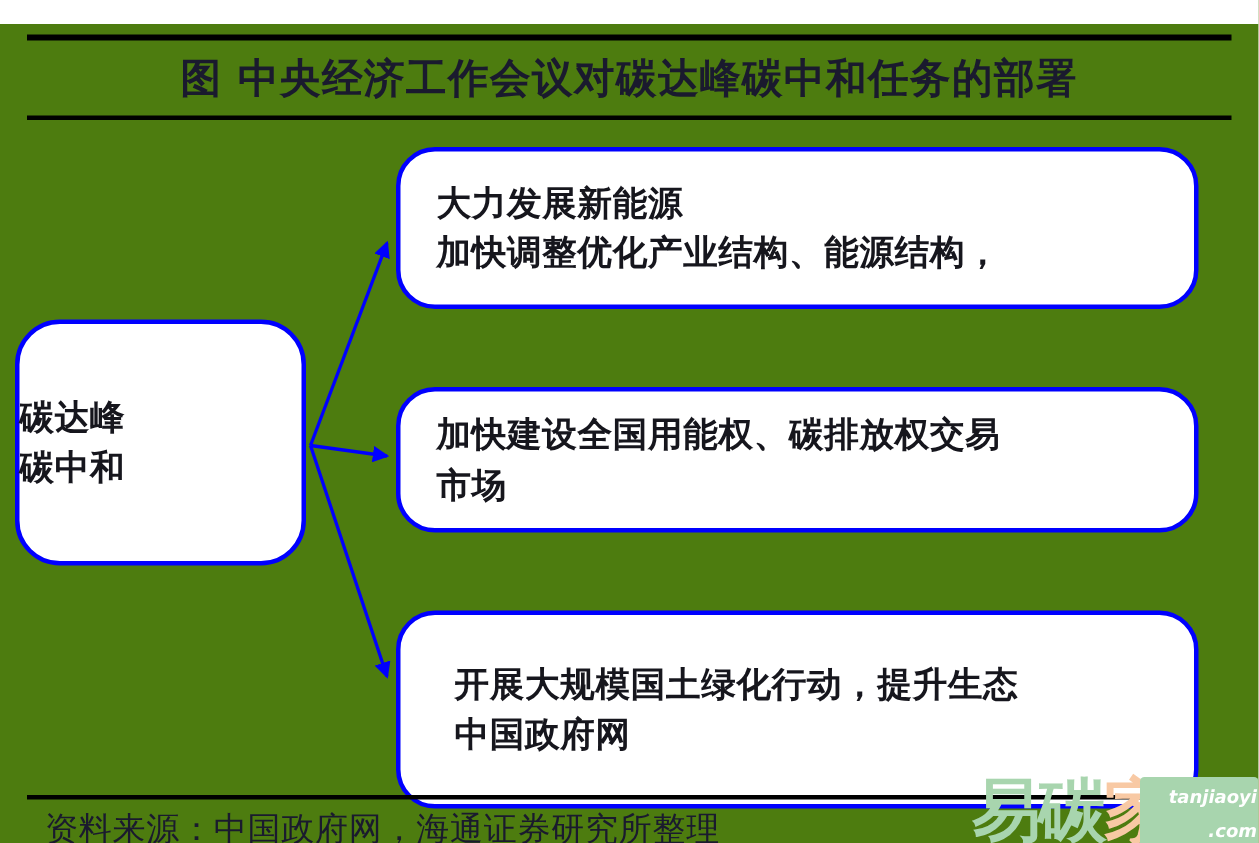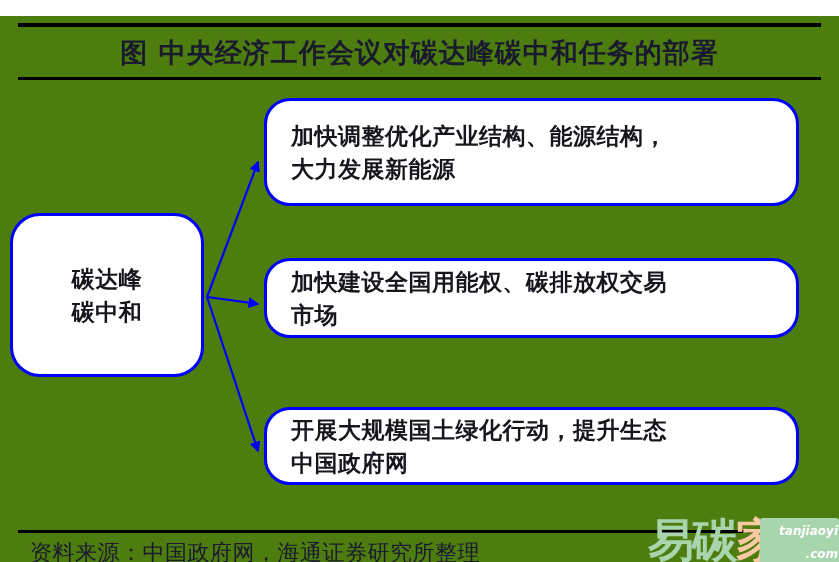--- a/index.html
+++ b/index.html
@@ -90,38 +90,37 @@
     letter-spacing: 0.5px;
   }
 
   
   #node-root {
     left: 10px;
     top: 197px;
     width: 194px;
     height: 164px;
     border-radius: 30px;
-    justify-content: center;
   }
   #node-root .node-text {
     text-align: center;
   }
 
   
   .leaf {
     left: 264px;
     width: 535px;
   }
   .leaf .node-text {
     padding-left: 24px;
     padding-right: 16px;
   }
   #node-leaf-1 { top: 82px;  height: 108px; }
-  #node-leaf-2 { top: 242px; height: 80px; }
-  #node-leaf-3 { top: 391px; height: 78px; }
+  #node-leaf-2 { top: 242px; height: 97px; }
+  #node-leaf-3 { top: 391px; height: 132px; padding-left: 12px; }
 
   
   #watermark {
     position: absolute;
     left: 648px;
     top: 496px;
     width: 191px;
     height: 62px;
     pointer-events: none;
   }
@@ -184,22 +183,22 @@
 
     <div class="node" id="node-root">
       <div class="node-text">
         <div>碳达峰</div>
         <div>碳中和</div>
       </div>
     </div>
 
     <div class="node leaf" id="node-leaf-1">
       <div class="node-text">
+        <div>大力发展新能源</div>
         <div>加快调整优化产业结构、能源结构，</div>
-        <div>大力发展新能源</div>
       </div>
     </div>
 
     <div class="node leaf" id="node-leaf-2">
       <div class="node-text">
         <div>加快建设全国用能权、碳排放权交易</div>
         <div>市场</div>
       </div>
     </div>
 

